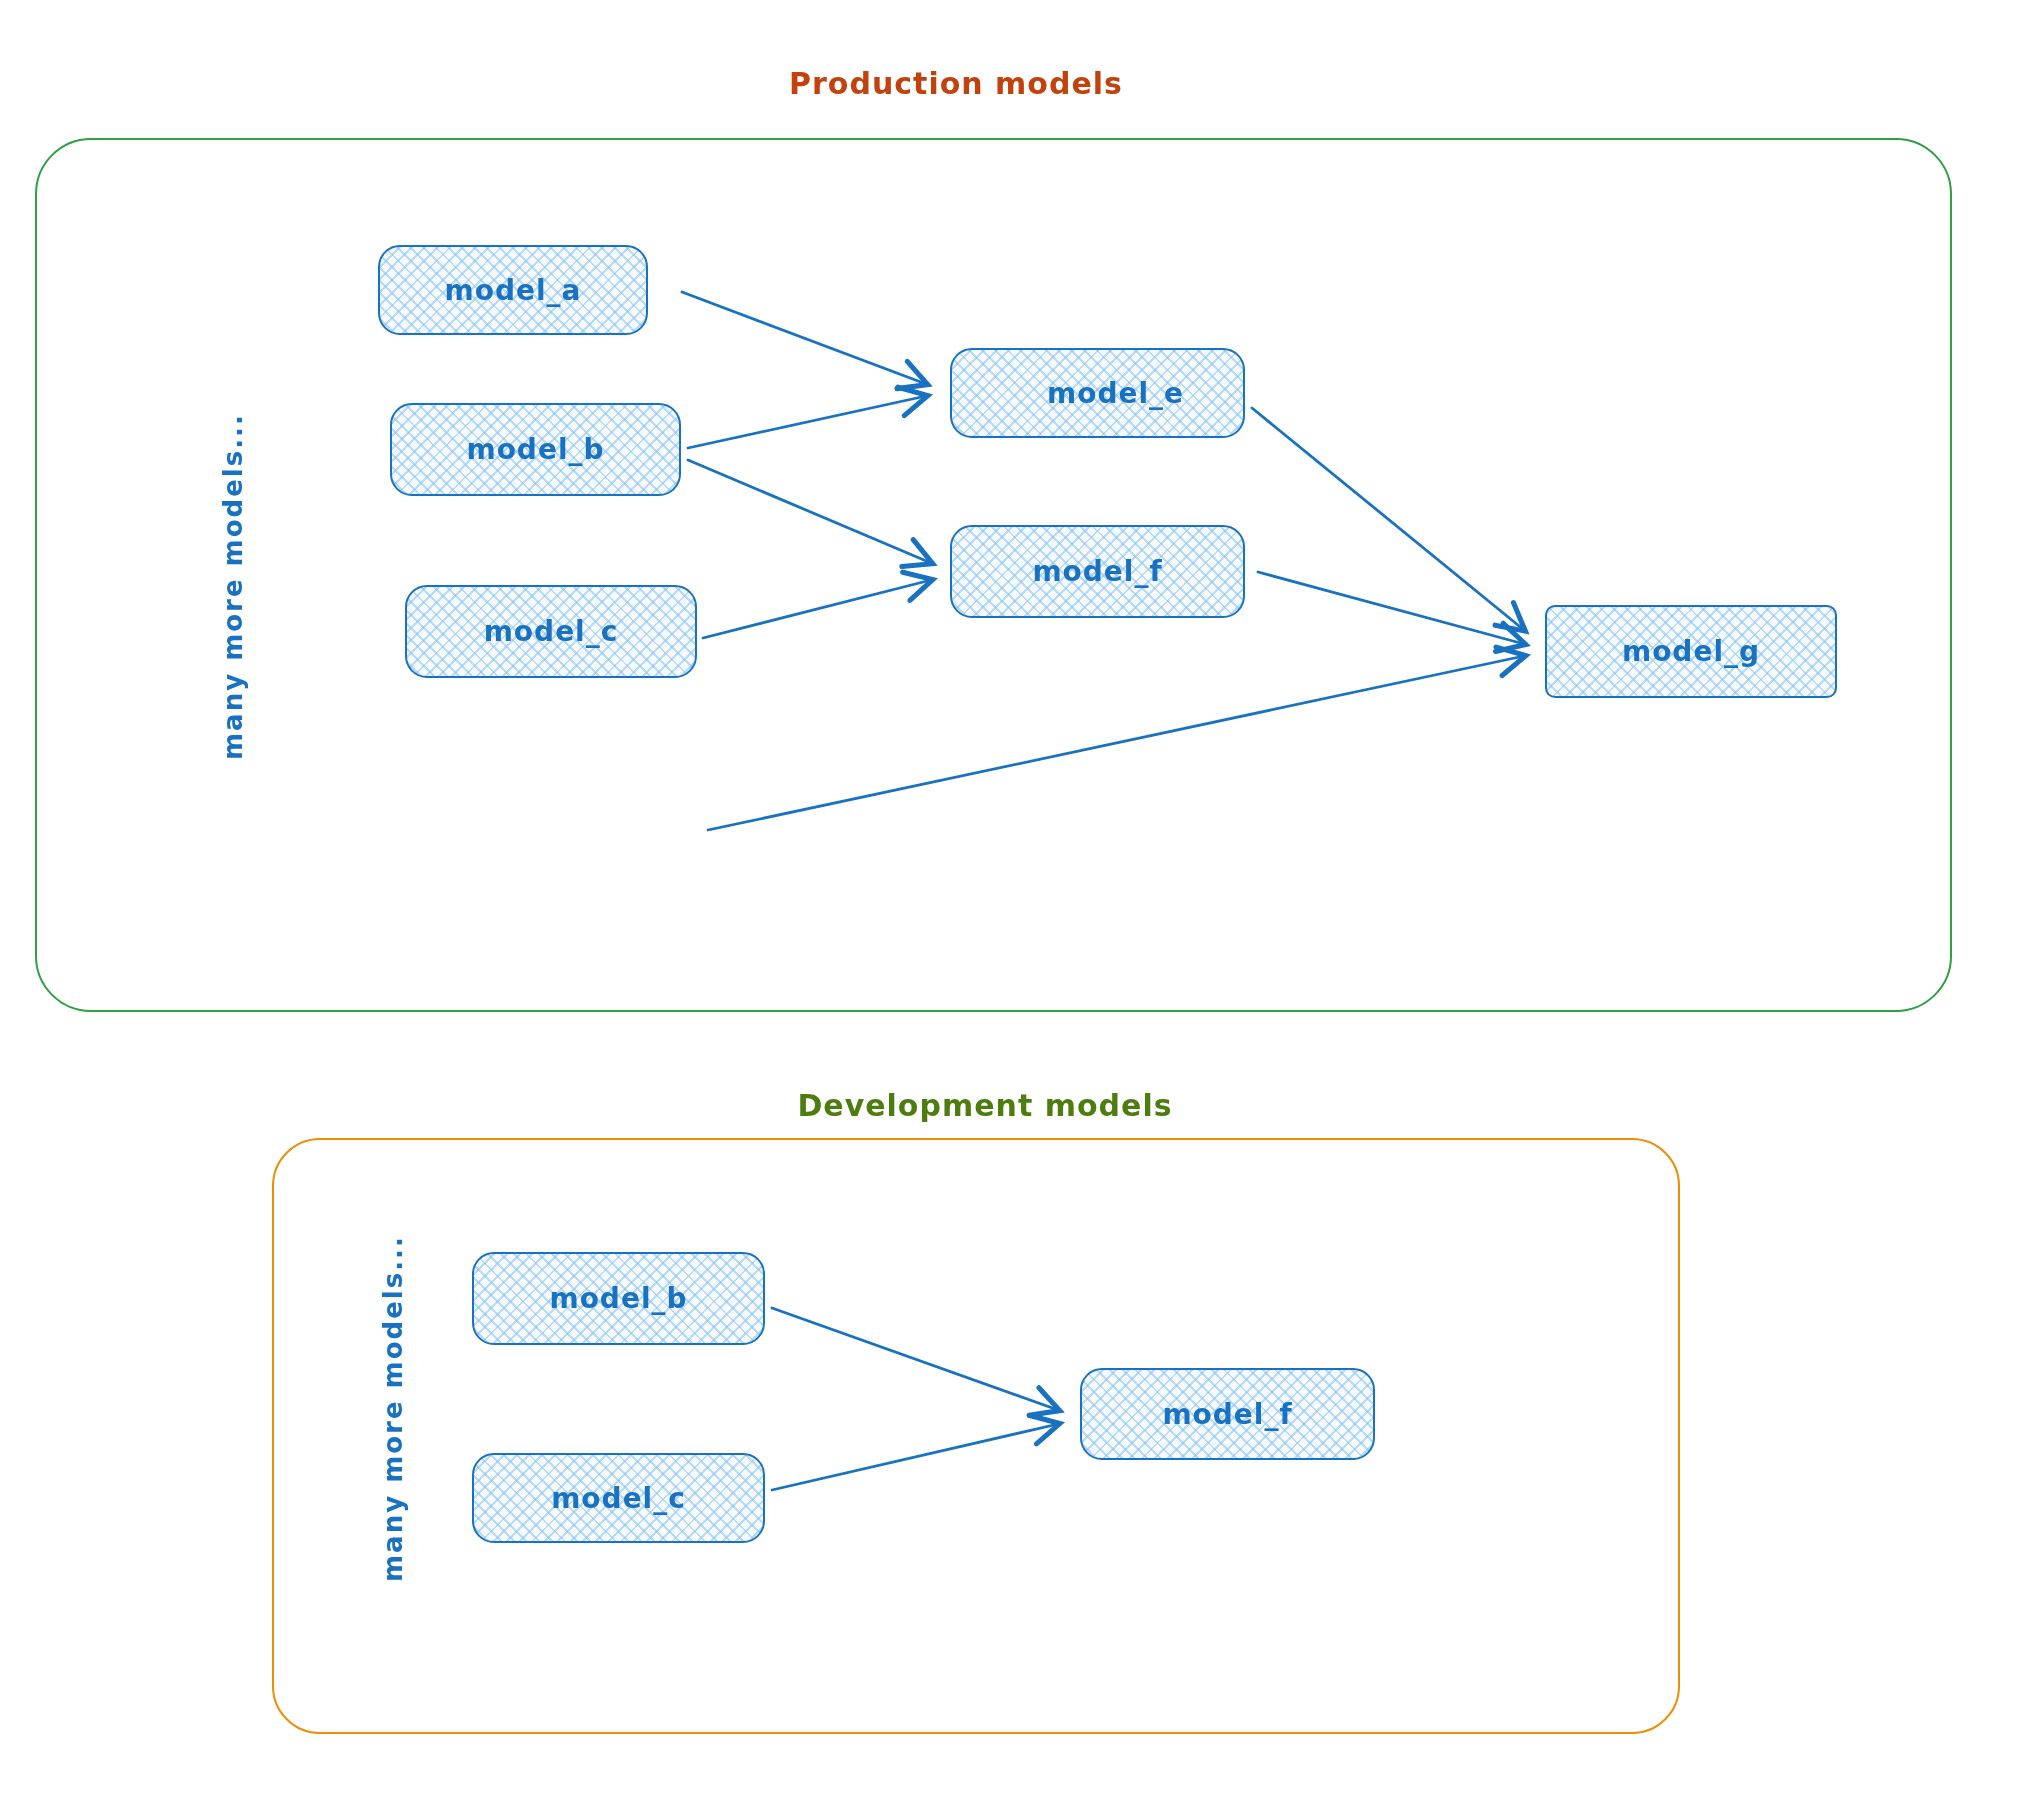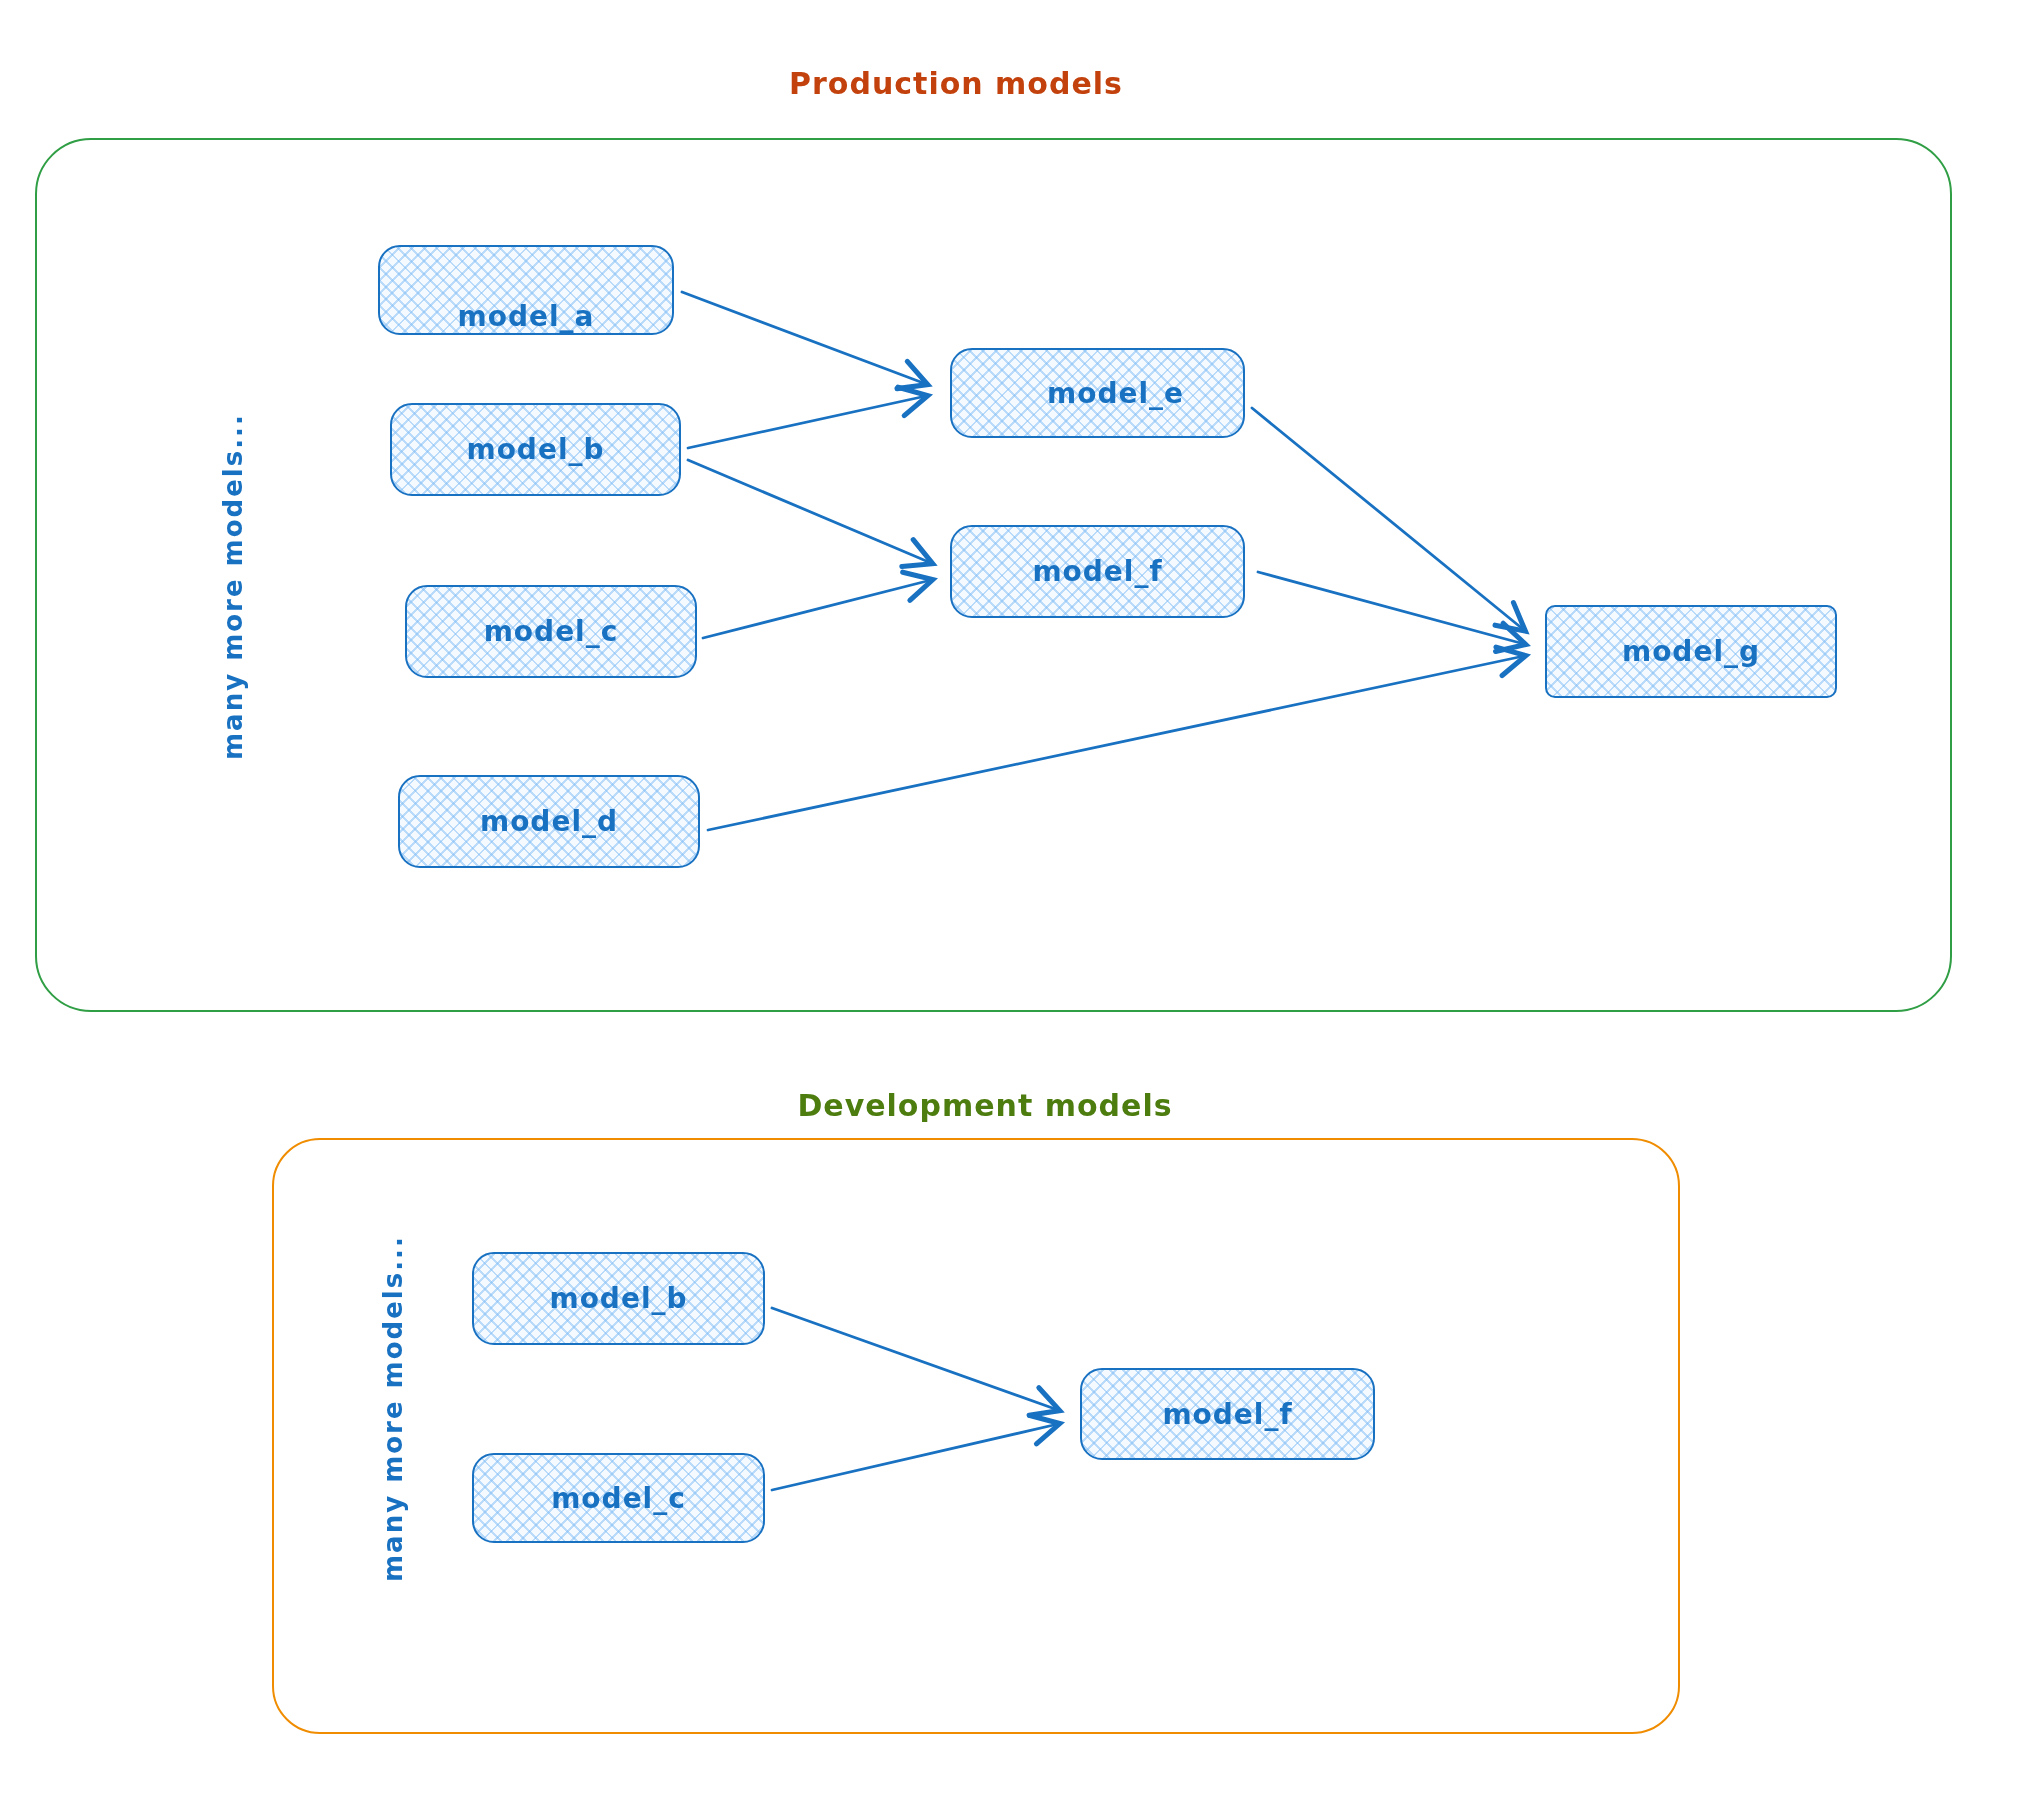--- a/index.html
+++ b/index.html
@@ -69,21 +69,21 @@
       #f4faff;
     box-sizing: border-box;
   }
   .node span {
     color: #1971c2;
     font-size: 28px;
     font-weight: bold;
     letter-spacing: 1px;
   }
   
-  .node-p-a { left: 378px; top: 245px; width: 296px; height: 90px; align-items: flex-end; }
+  .node-p-a { left: 378px; top: 245px; width: 270px; height: 90px; }
   .node-p-b { left: 390px; top: 403px; width: 291px; height: 93px; }
   .node-p-c { left: 405px; top: 585px; width: 292px; height: 93px; }
   .node-p-d { left: 398px; top: 775px; width: 302px; height: 93px; }
   .node-p-e { left: 950px; top: 348px; width: 295px; height: 90px; padding-left: 36px; }
   .node-p-f { left: 950px; top: 525px; width: 295px; height: 93px; }
   .node-p-g { left: 1545px; top: 605px; width: 292px; height: 93px; border-radius: 10px; }
   
   .node-d-b { left: 472px; top: 1252px; width: 293px; height: 93px; }
   .node-d-c { left: 472px; top: 1453px; width: 293px; height: 90px; }
   .node-d-f { left: 1080px; top: 1368px; width: 295px; height: 92px; }
@@ -112,23 +112,20 @@
   <div class="side-label side-label-production">many more models...</div>
 
   <div class="node node-p-a">
     <span>model_a</span>
   </div>
   <div class="node node-p-b">
     <span>model_b</span>
   </div>
   <div class="node node-p-c">
     <span>model_c</span>
-  </div>
-  <div class="node node-p-d">
-    <span>model_d</span>
   </div>
   <div class="node node-p-e">
     <span>model_e</span>
   </div>
   <div class="node node-p-f">
     <span>model_f</span>
   </div>
   <div class="node node-p-g">
     <span>model_g</span>
   </div>

